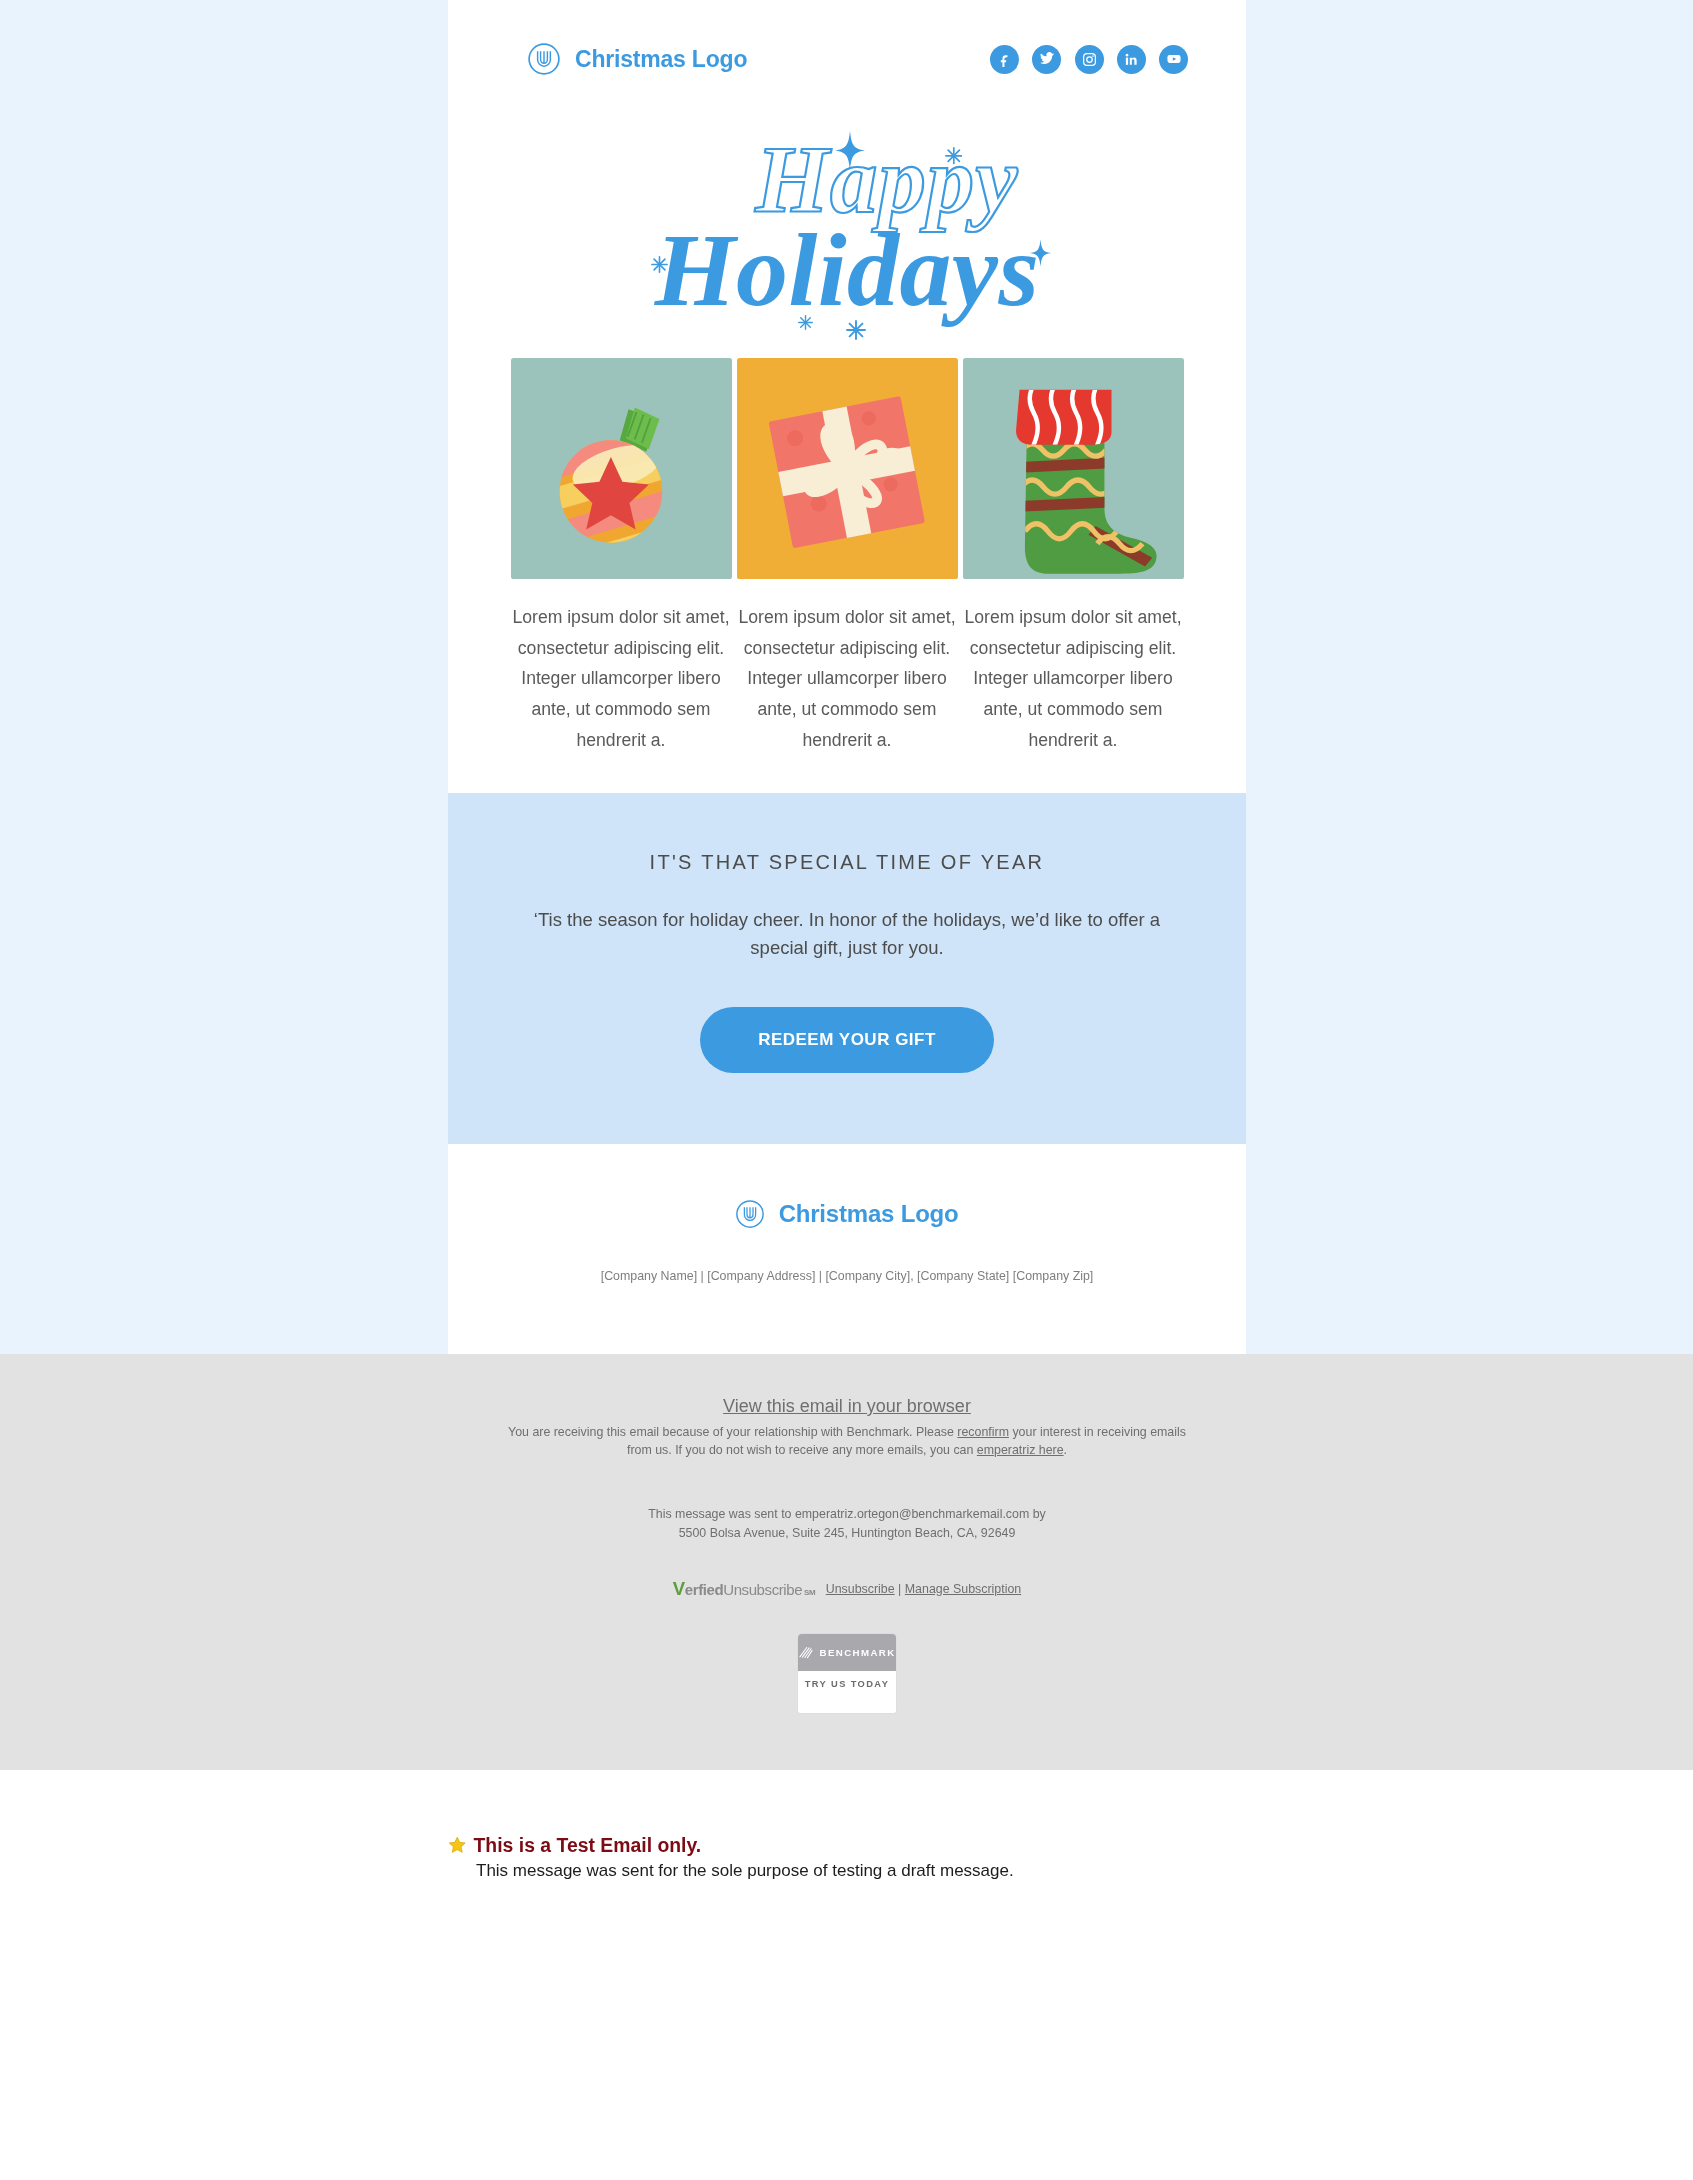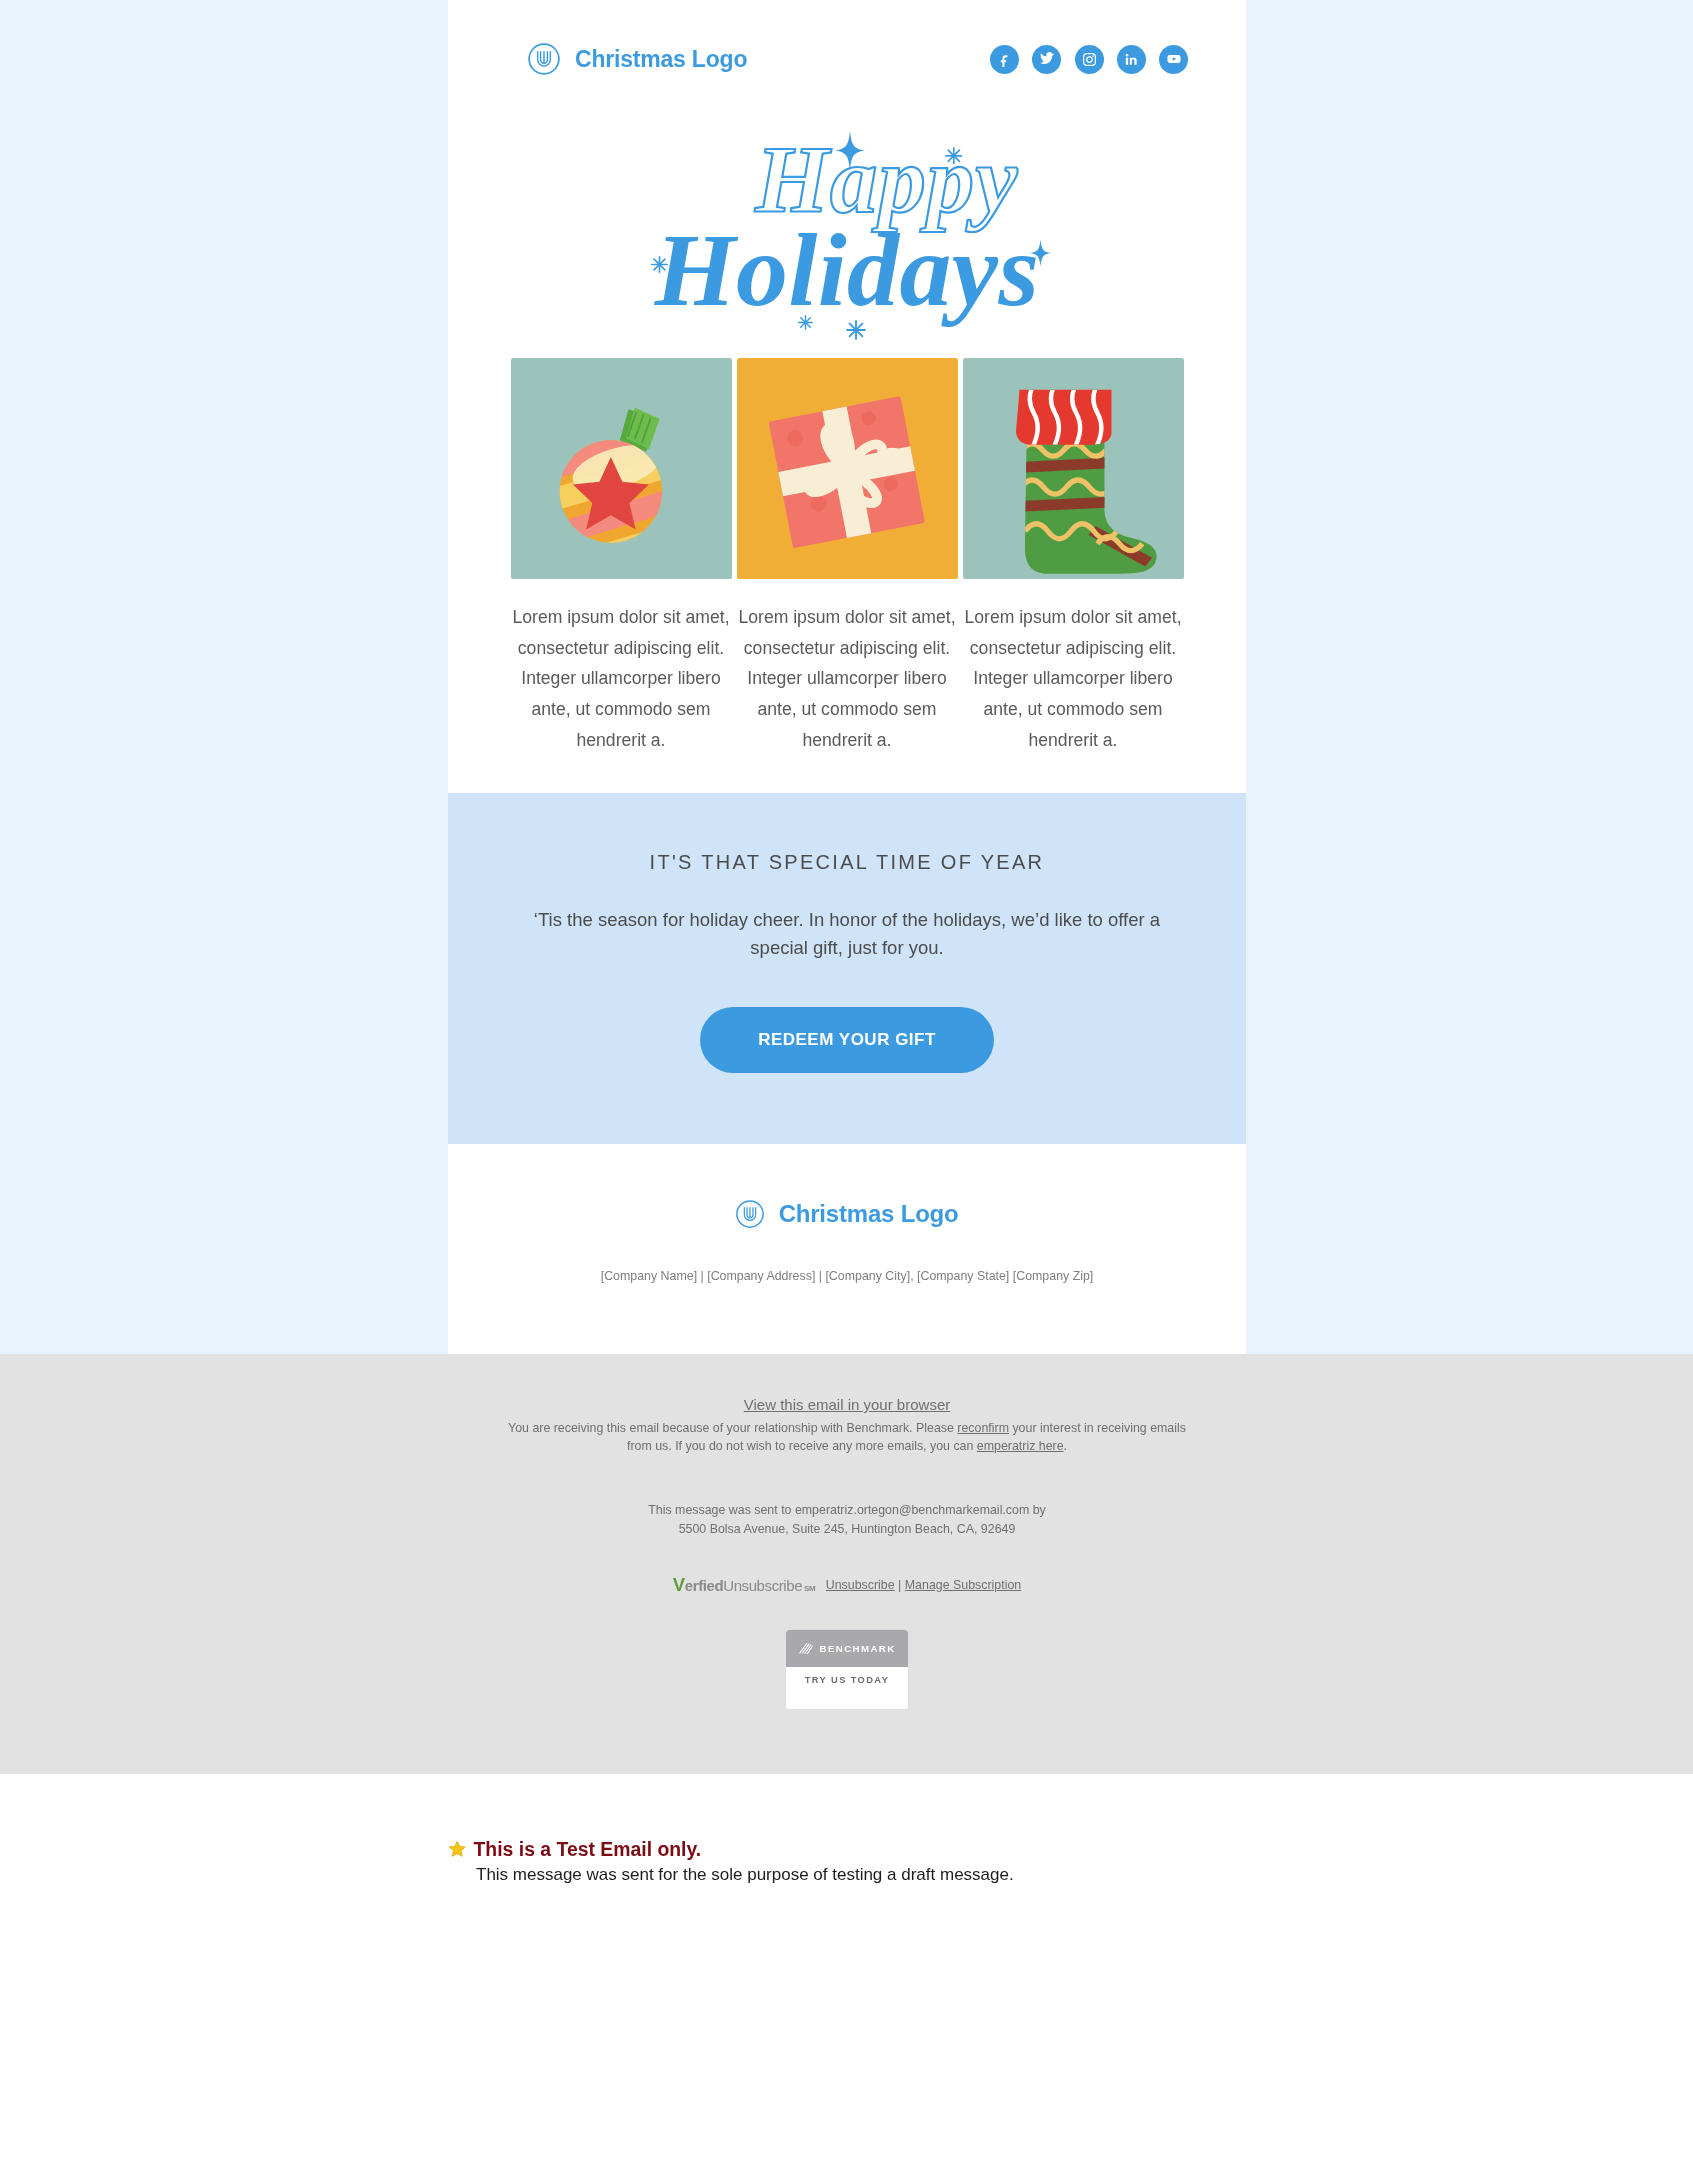--- a/index.html
+++ b/index.html
@@ -182,21 +182,21 @@
     background: #e2e2e2;
     padding: 42px 0 53px 0;
     text-align: center;
     color: #6f6f6f;
   }
   .legal a, .legal .lnk {
     color: #6f6f6f;
     text-decoration: underline;
     cursor: pointer;
   }
-  .legal-view { font-size: 15px; margin-bottom: 7px; }
+  .legal-view { font-size: 18px; margin-bottom: 7px; }
   .legal-p {
     font-size: 12.4px;
     line-height: 1.42;
     max-width: 706px;
     margin: 0 auto;
   }
   .legal-sent {
     margin-top: 46px;
     font-size: 12.4px;
     line-height: 1.5;
@@ -216,22 +216,22 @@
     letter-spacing: -0.4px;
     color: #8a8a8a;
     font-size: 15px;
   }
   .vmark .vv { color: #5f9d3e; font-size: 18.5px; font-weight: 700; }
   .vmark .vu { color: #8a8a8a; font-weight: 400; }
   .vmark .sm { font-size: 8px; vertical-align: super; margin-left: 1.8px; }
   .vlinks { color: #6f6f6f; }
 
   .bm-badge {
-    margin: 34px auto 12px auto;
-    width: 122px;
+    margin: 34px auto 4px auto;
+    width: 98px;
     background: #ffffff;
     border-radius: 3.5px;
     overflow: hidden;
     box-shadow: 0 0 0 0.9px rgba(0,0,0,.02);
   }
   .bm-top {
     background: #a8a8ad;
     padding: 11.5px 0 10.6px 0;
     display: flex;
     align-items: center;

